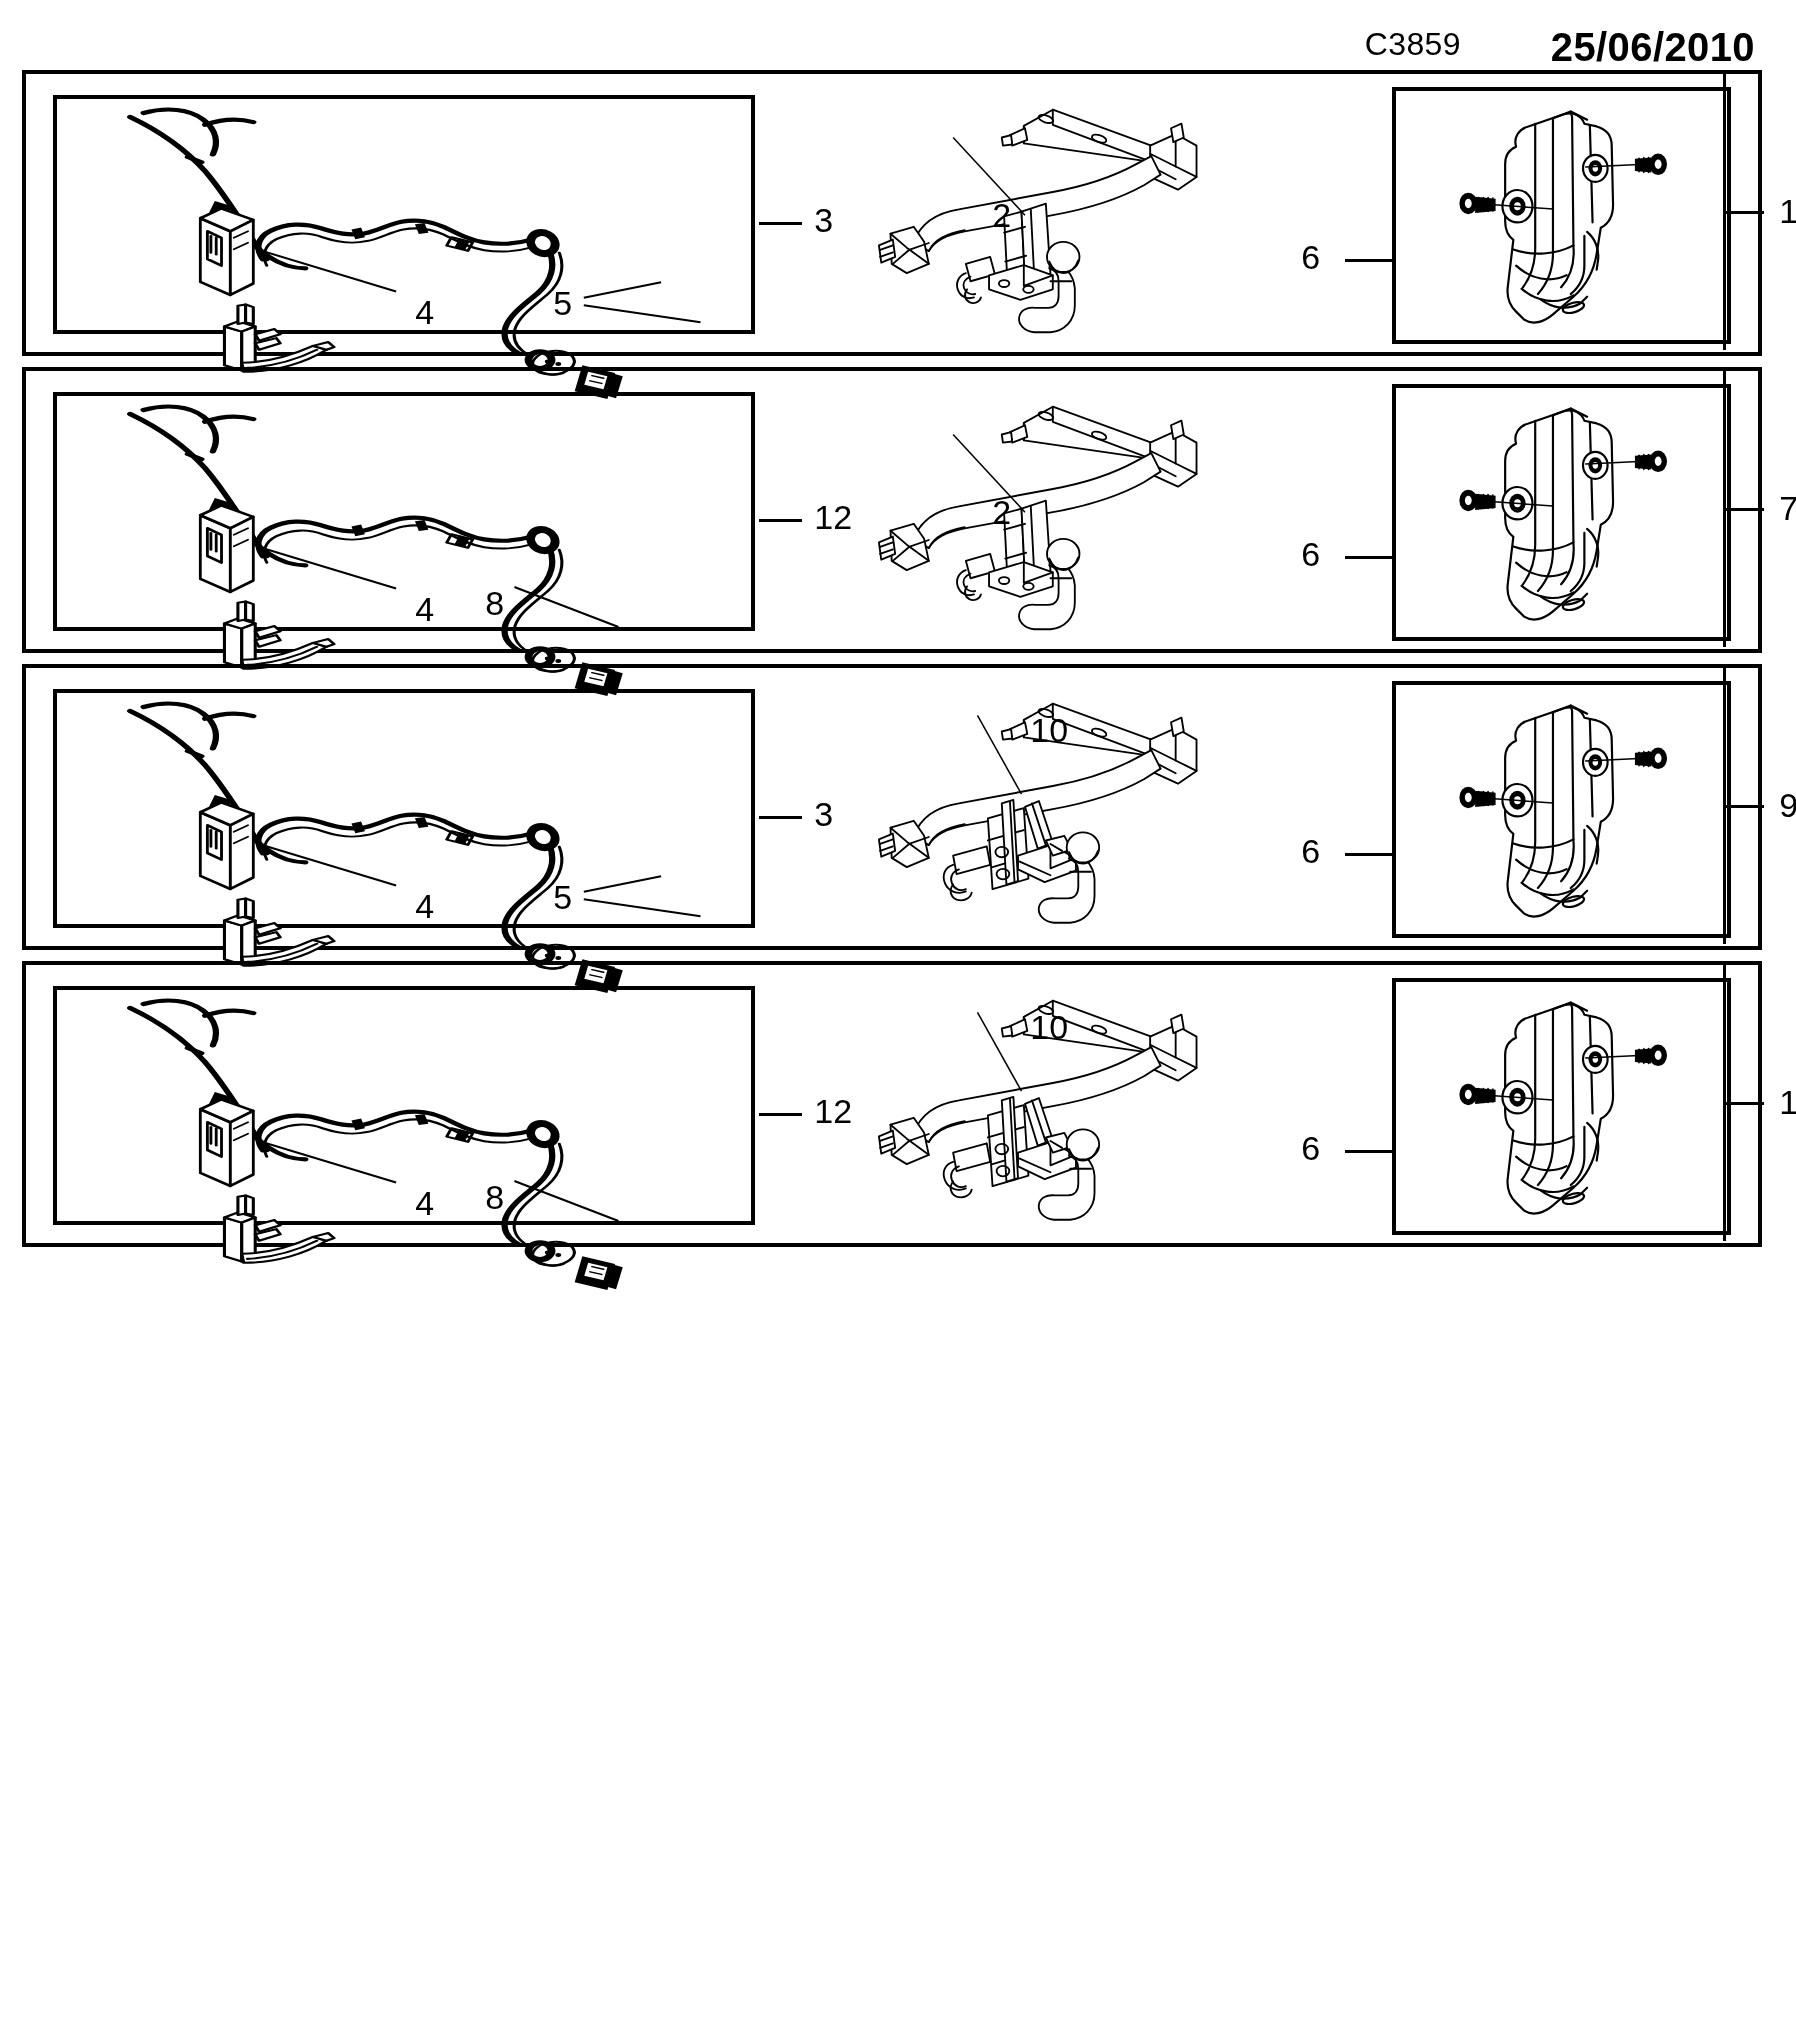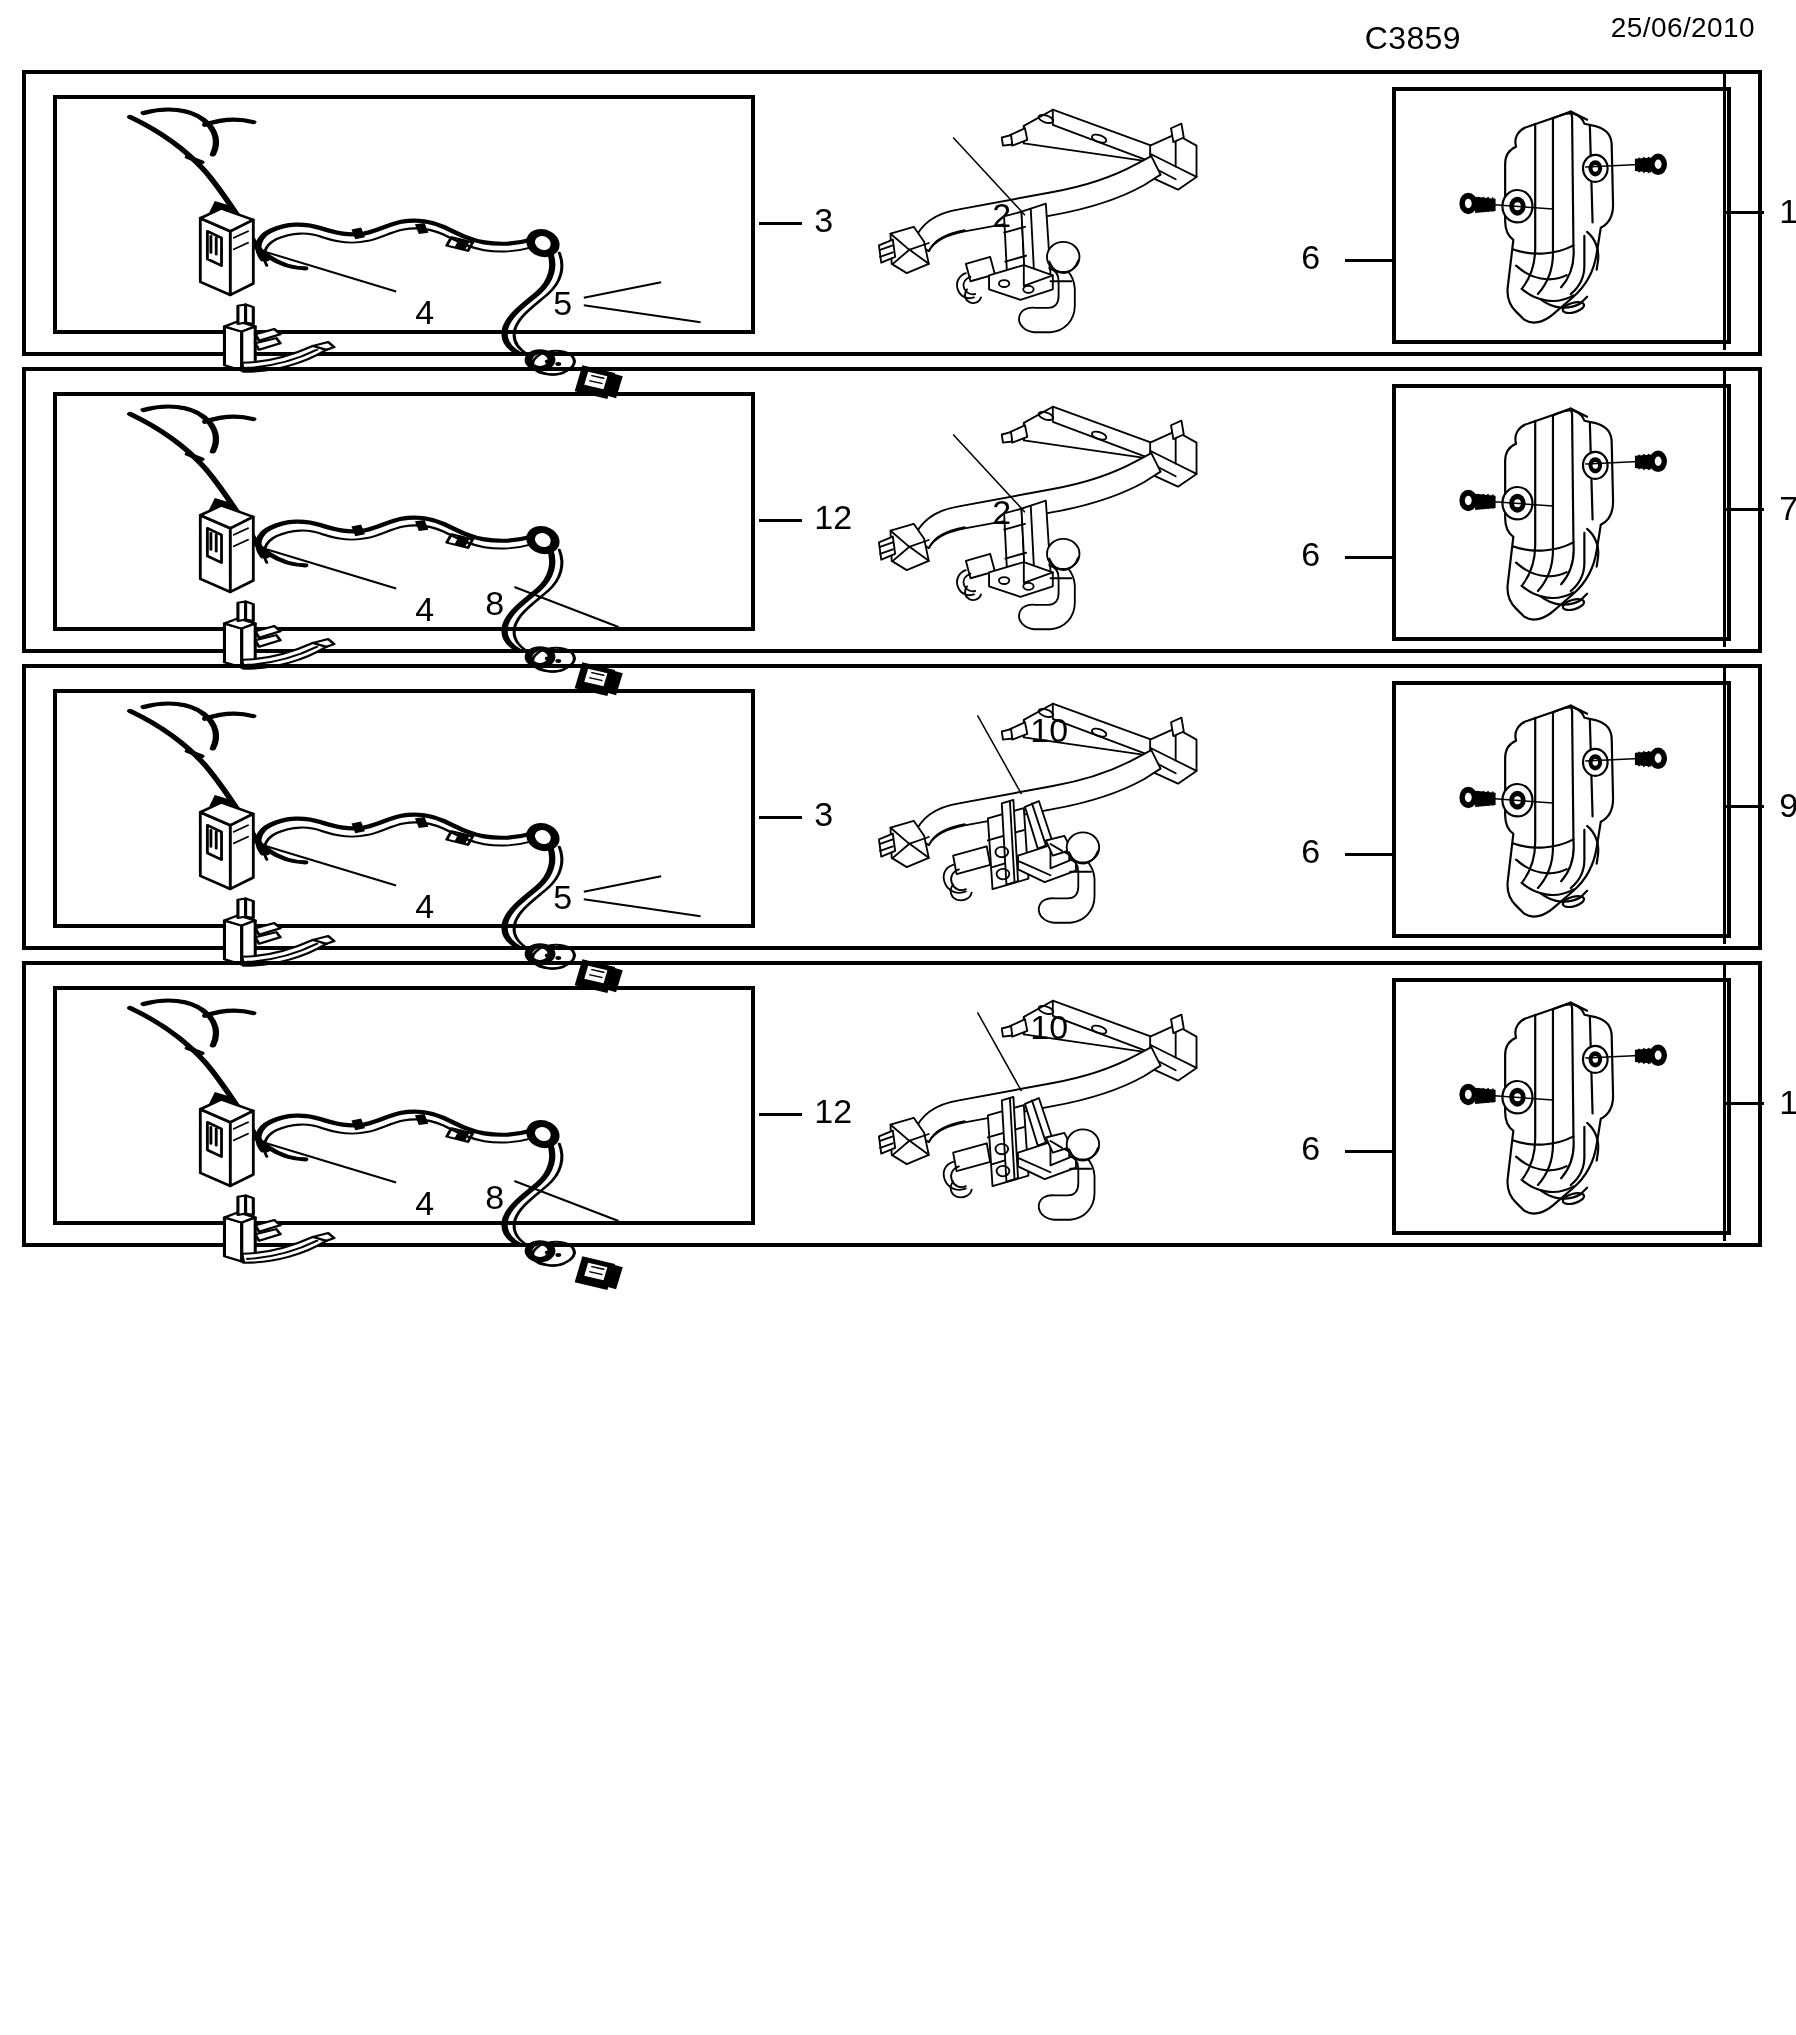--- a/index.html
+++ b/index.html
@@ -3,22 +3,22 @@
 <meta charset="utf-8">
 <style>
   html,body{margin:0;padding:0;background:#ffffff;}
   body{
     width:1796px;height:2036px;position:relative;
     font-family:"Liberation Sans", sans-serif;
     color:#000;
     -webkit-font-smoothing:antialiased;
   }
   .header{position:absolute;top:11.2px;left:0;width:1796px;height:48px;}
-  .hdr-code{position:absolute;right:335px;top:9px;font-size:32px;letter-spacing:0.4px;}
-  .hdr-date{position:absolute;right:41px;top:1px;font-size:28px;letter-spacing:0.4px;}
+  .hdr-code{position:absolute;right:335px;top:15px;font-size:32px;letter-spacing:0.4px;}
+  .hdr-date{position:absolute;right:41px;top:14px;font-size:40px;letter-spacing:0.4px;font-weight:bold;}
 
   
   .panel{position:absolute;left:22.3px;width:1740px;border:4.8px solid #000;box-sizing:border-box;}
   #panel-0{top:70px;height:286px;}
   #panel-1{top:367px;height:286px;}
   #panel-2{top:664px;height:286px;}
   #panel-3{top:961px;height:286px;}
 
   .harness-box{position:absolute;left:27px;top:21px;width:702px;height:239px;border:4px solid #000;box-sizing:border-box;}
   .bracket-box{position:absolute;right:27px;top:12.8px;width:339px;height:257px;border:4px solid #000;box-sizing:border-box;}

